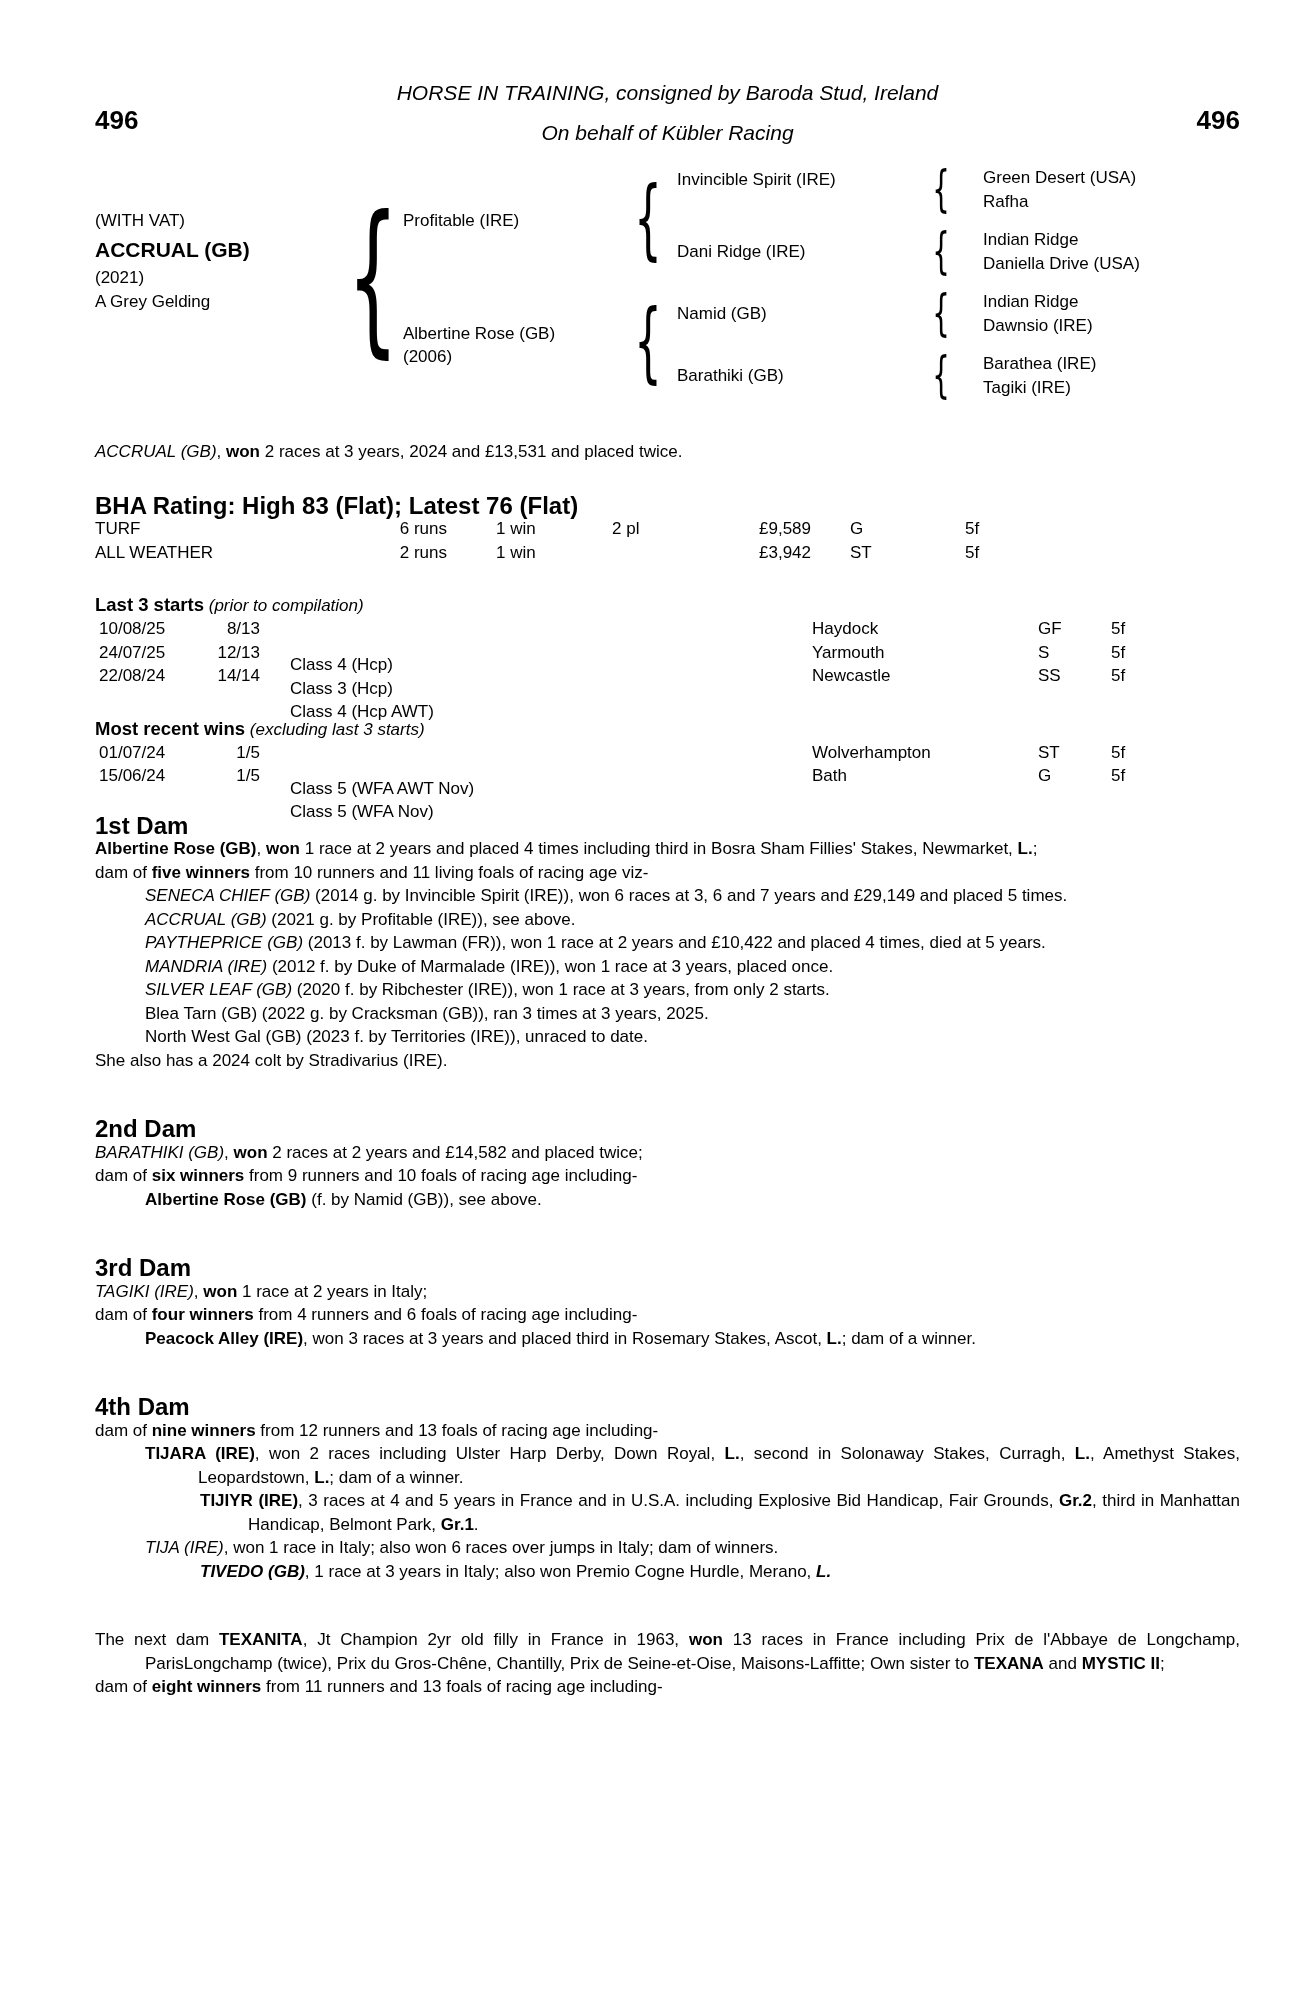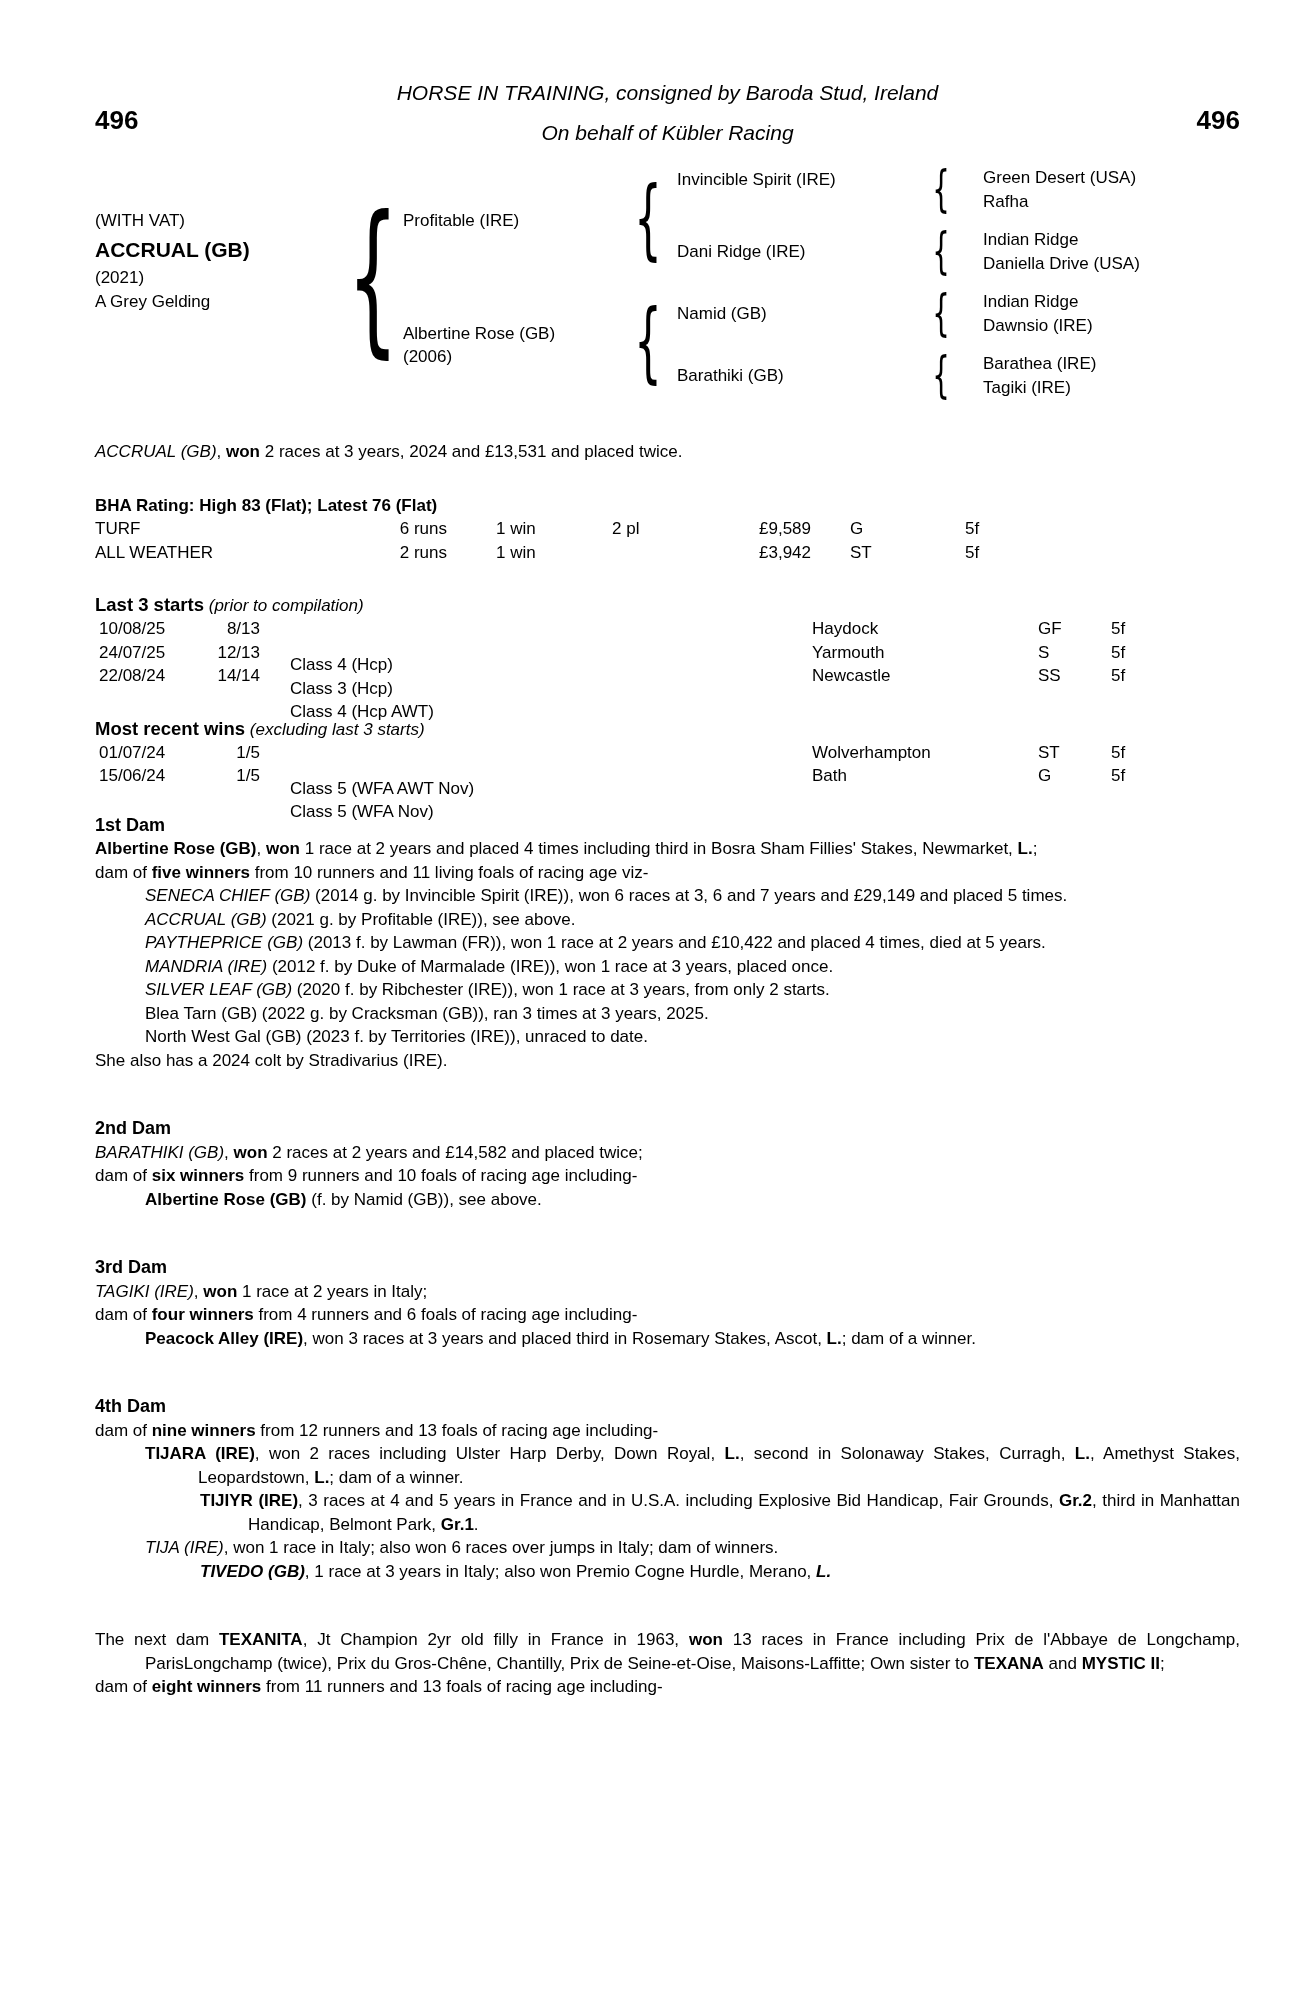--- a/index.html
+++ b/index.html
@@ -47,21 +47,21 @@
   
   .s-n { font-style:normal; font-weight:normal; }
   .s-b { font-weight:bold; }
   .s-i { font-style:italic; }
   .s-bi{ font-style:italic; font-weight:bold; }
 
   .summary { margin-top:36px; }
 
   
   .bha { margin-top:30px; }
-  .bha-head { font-weight:bold; font-size:17px; }
+  .bha-head { font-weight:bold; font-size:24px; }
   .trow { position:relative; height:23.5px; }
   .trow span { position:absolute; white-space:nowrap; }
   
   .c-surf { left:0; }
   .c-runs { left:274px; width:78px; text-align:right; }
   .c-wins { left:401px; }
   .c-pl   { left:517px; }
   .c-earn { left:560px; width:156px; text-align:right; }
   .c-go   { left:755px; }
   .c-dist { left:870px; }
@@ -75,21 +75,21 @@
 
   .races { margin-top:29px; }
   .races-head { height:24px; }
   .hb { font-weight:bold; font-size:18.5px; }
   .hi { font-style:italic; }
 
   
   .sections { margin-top:26px; }
   .sec { margin-top:0; }
   .sec + .sec { margin-top:45px; }
-  .sec-h { font-weight:bold; font-size:18px; }
+  .sec-h { font-weight:bold; font-size:24px; }
   .sec p { margin:0; }
   .ind0 { padding-left:50px;  text-indent:-50px; }
   .ind1 { padding-left:103px; text-indent:-53px; }
   .ind2 { padding-left:153px; text-indent:-48px; }
   .flush { padding-left:0; text-indent:0; }
   .just { text-align:justify; }
 </style>
 </head>
 <body>
 

